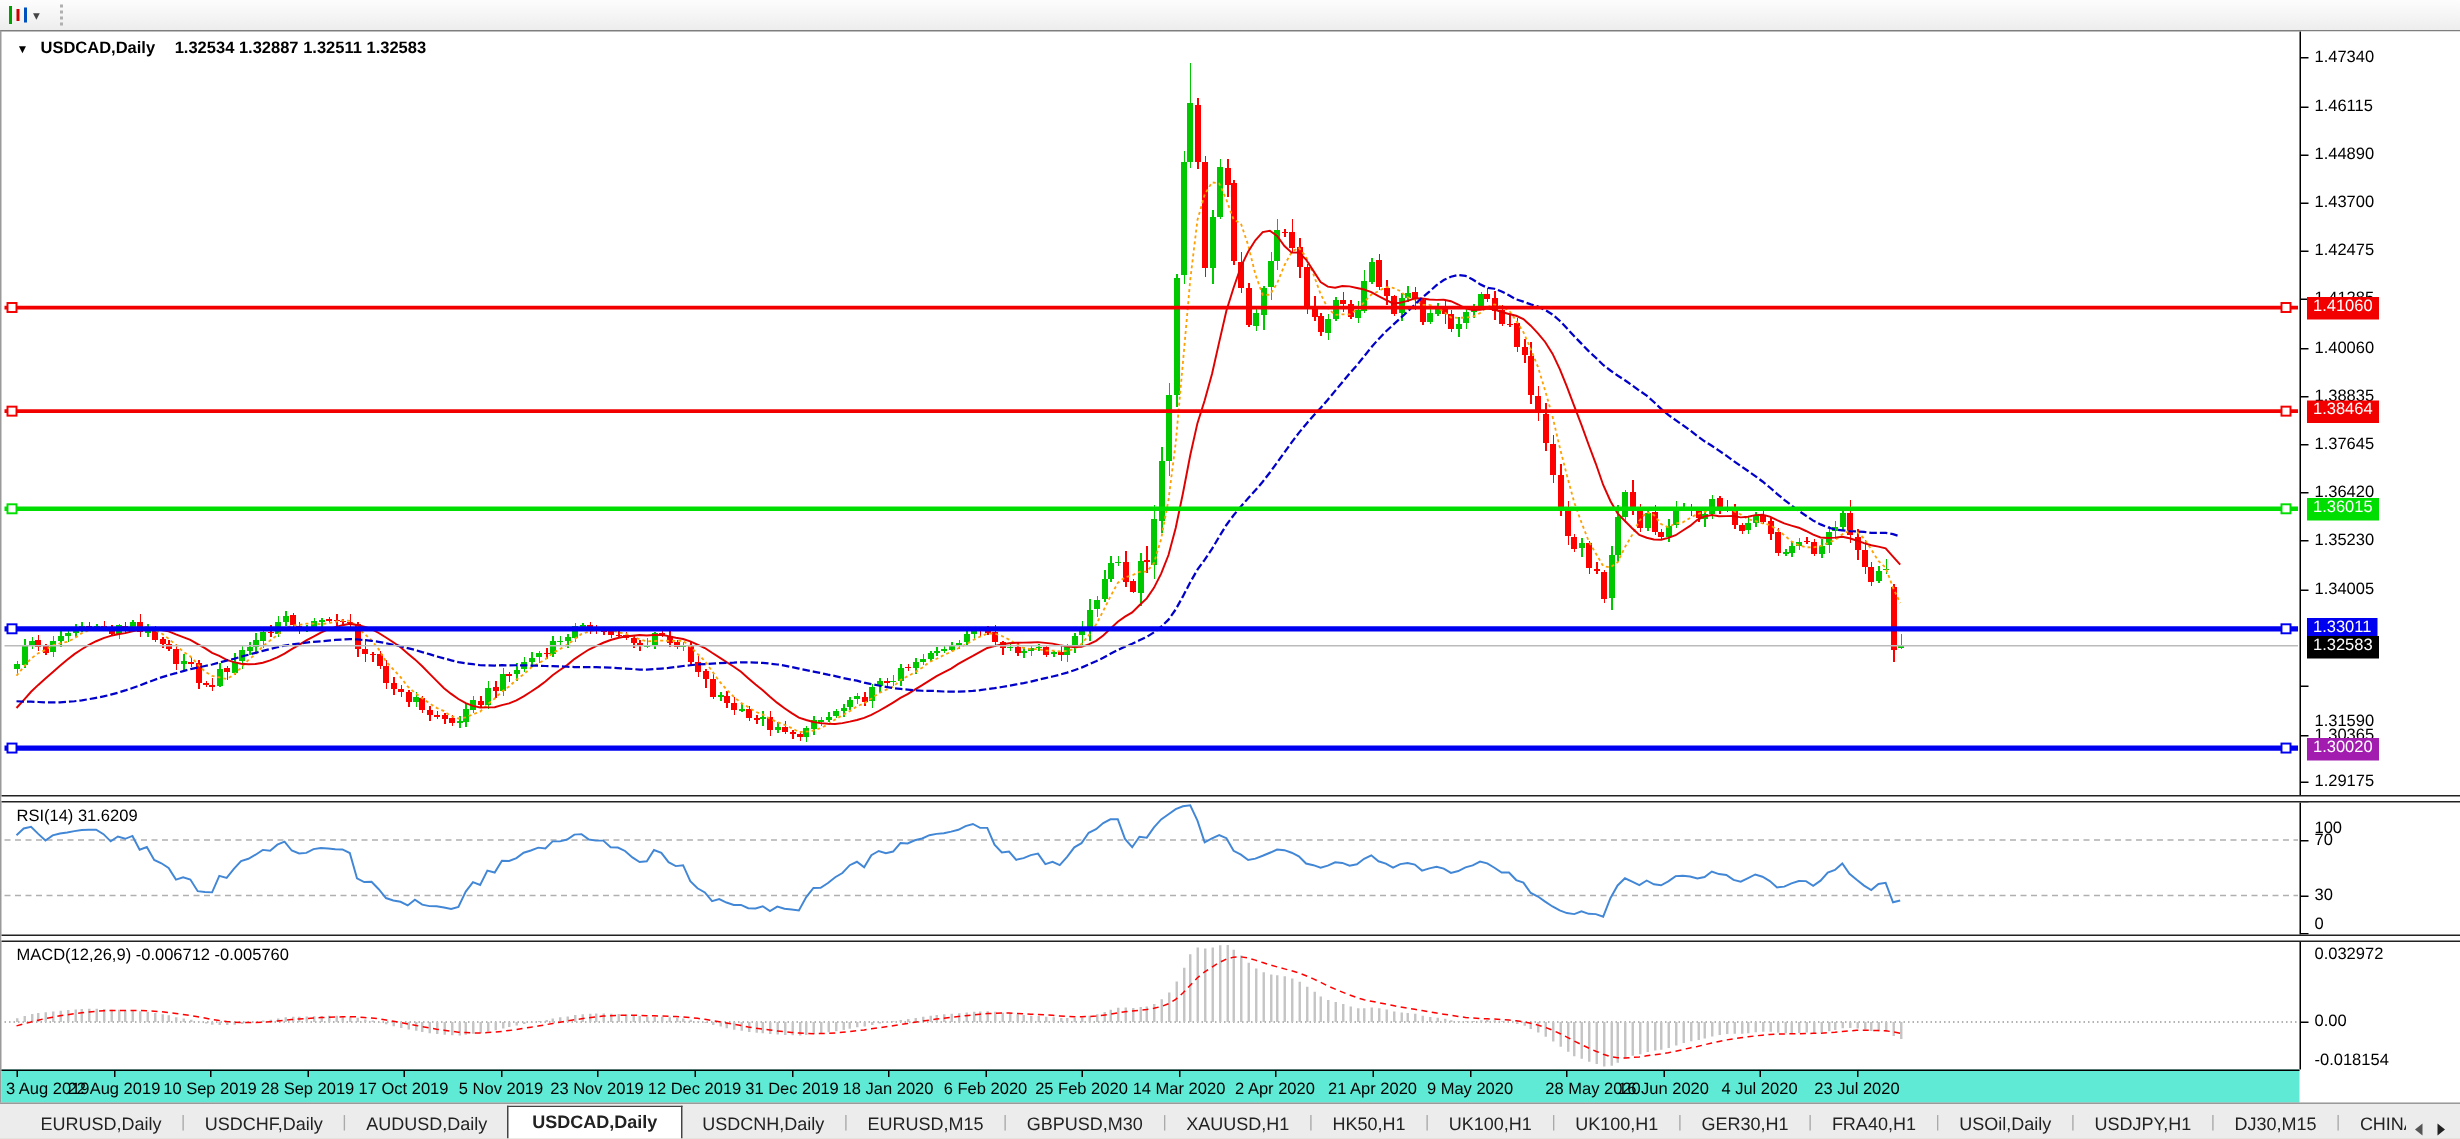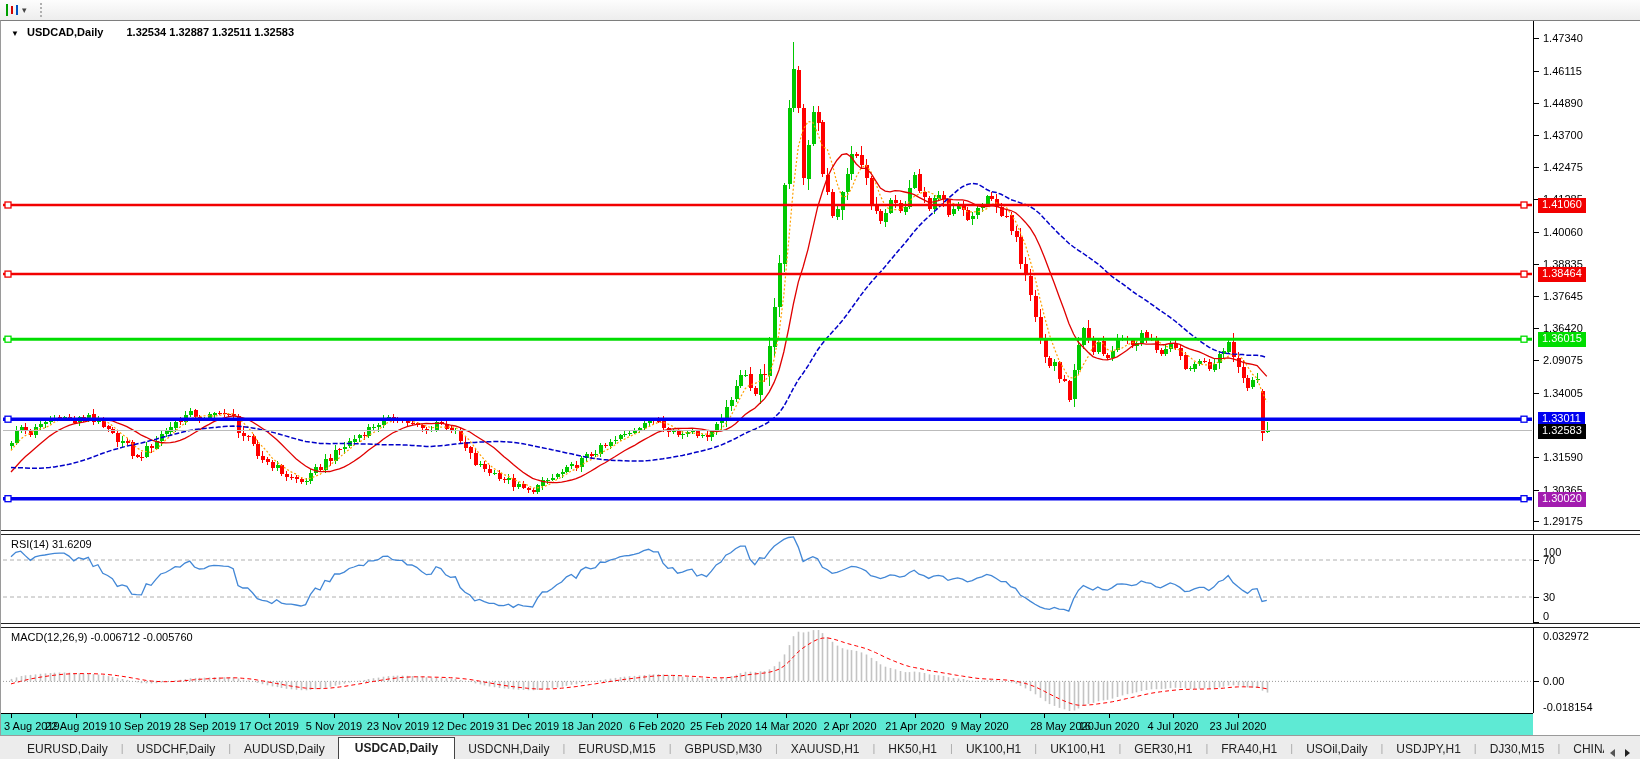--- a/index.html
+++ b/index.html
@@ -64,21 +64,21 @@
       </svg>
     </div>
     <div class="caret">▾</div>
     <div class="grip"></div>
   </div>
 
   <div class="chart-area">
     <div class="chart-header">
       <span class="tri">▼</span>
       <span>USDCAD,Daily</span>
-      <span style="margin-left:20px;">1.32534 1.32887 1.32511 1.32583</span>
+      <span style="margin-left:10px;">1.32534 1.32887 1.32511 1.32583</span>
     </div>
 
     <svg class="panel" id="svgMain" width="1532" height="509" style="top:0;">
         <g shape-rendering="crispEdges">
           <line x1="10.5" y1="419.7" x2="10.5" y2="429.1" stroke="#00c800" stroke-width="1"></line>
           <line x1="15.5" y1="405.0" x2="15.5" y2="424.3" stroke="#00c800" stroke-width="1"></line>
           <line x1="20.5" y1="403.6" x2="20.5" y2="411.7" stroke="#00c800" stroke-width="1"></line>
           <line x1="24.5" y1="402.0" x2="24.5" y2="413.2" stroke="#ff0000" stroke-width="1"></line>
           <line x1="29.5" y1="408.2" x2="29.5" y2="415.6" stroke="#ff0000" stroke-width="1"></line>
           <line x1="34.5" y1="403.0" x2="34.5" y2="417.2" stroke="#00c800" stroke-width="1"></line>
@@ -967,25 +967,25 @@
         <div class="ylab" style="top:172px;">1.41285</div>
         <div class="ytick" style="top:211px;"></div>
         <div class="ylab" style="top:205px;">1.40060</div>
         <div class="ytick" style="top:243px;"></div>
         <div class="ylab" style="top:237px;">1.38835</div>
         <div class="ytick" style="top:275px;"></div>
         <div class="ylab" style="top:269px;">1.37645</div>
         <div class="ytick" style="top:307px;"></div>
         <div class="ylab" style="top:301px;">1.36420</div>
         <div class="ytick" style="top:339px;"></div>
-        <div class="ylab" style="top:333px;">2.09075</div>
+        <div class="ylab" style="top:333px;">1.35230</div>
         <div class="ytick" style="top:372px;"></div>
         <div class="ylab" style="top:366px;">1.34005</div>
         <div class="ytick" style="top:436px;"></div>
-        <div class="ylab" style="top:430px;text-align:center;">1.31590</div>
+        <div class="ylab" style="top:454px;text-align:center;">1.31590</div>
         <div class="ytick" style="top:469px;"></div>
         <div class="ylab" style="top:463px;">1.30365</div>
         <div class="ytick" style="top:500px;"></div>
         <div class="ylab" style="top:494px;">1.29175</div>
         <div class="plab" style="top:177px;background:#f20000;">1.41060</div>
         <div class="plab" style="top:246px;background:#f20000;">1.38464</div>
         <div class="plab" style="top:311px;background:#00dd00;">1.36015</div>
         <div class="plab" style="top:391px;background:#0000f0;">1.33011</div>
         <div class="plab" style="top:471px;background:#a21caf;">1.30020</div>
         <div class="plab" style="top:403px;background:#000000;">1.32583</div>

